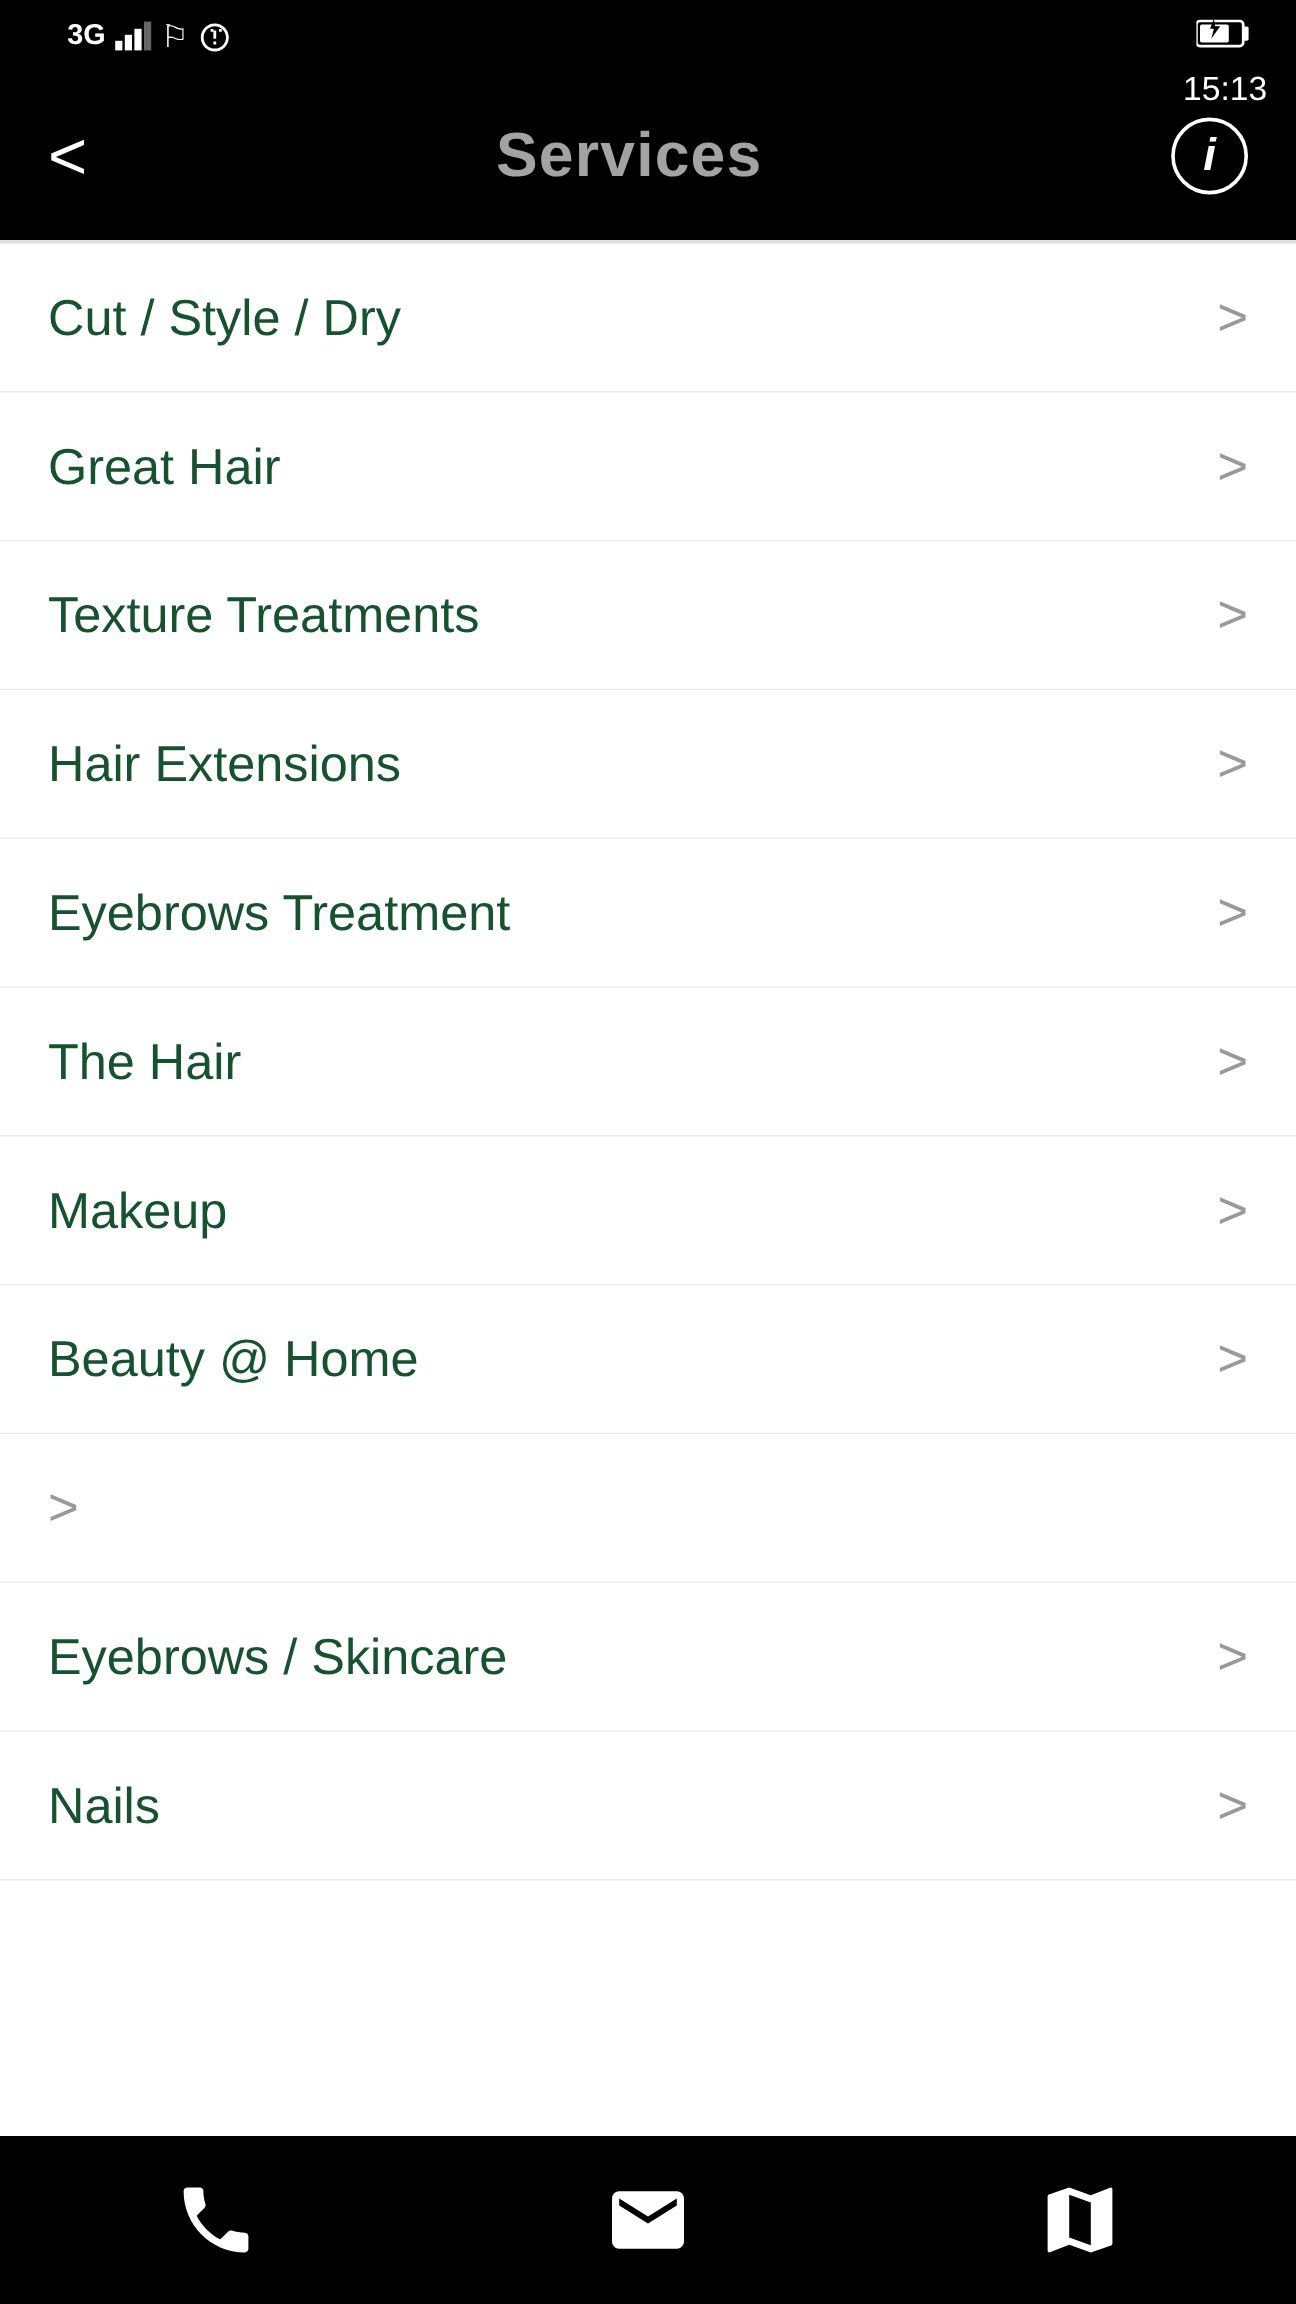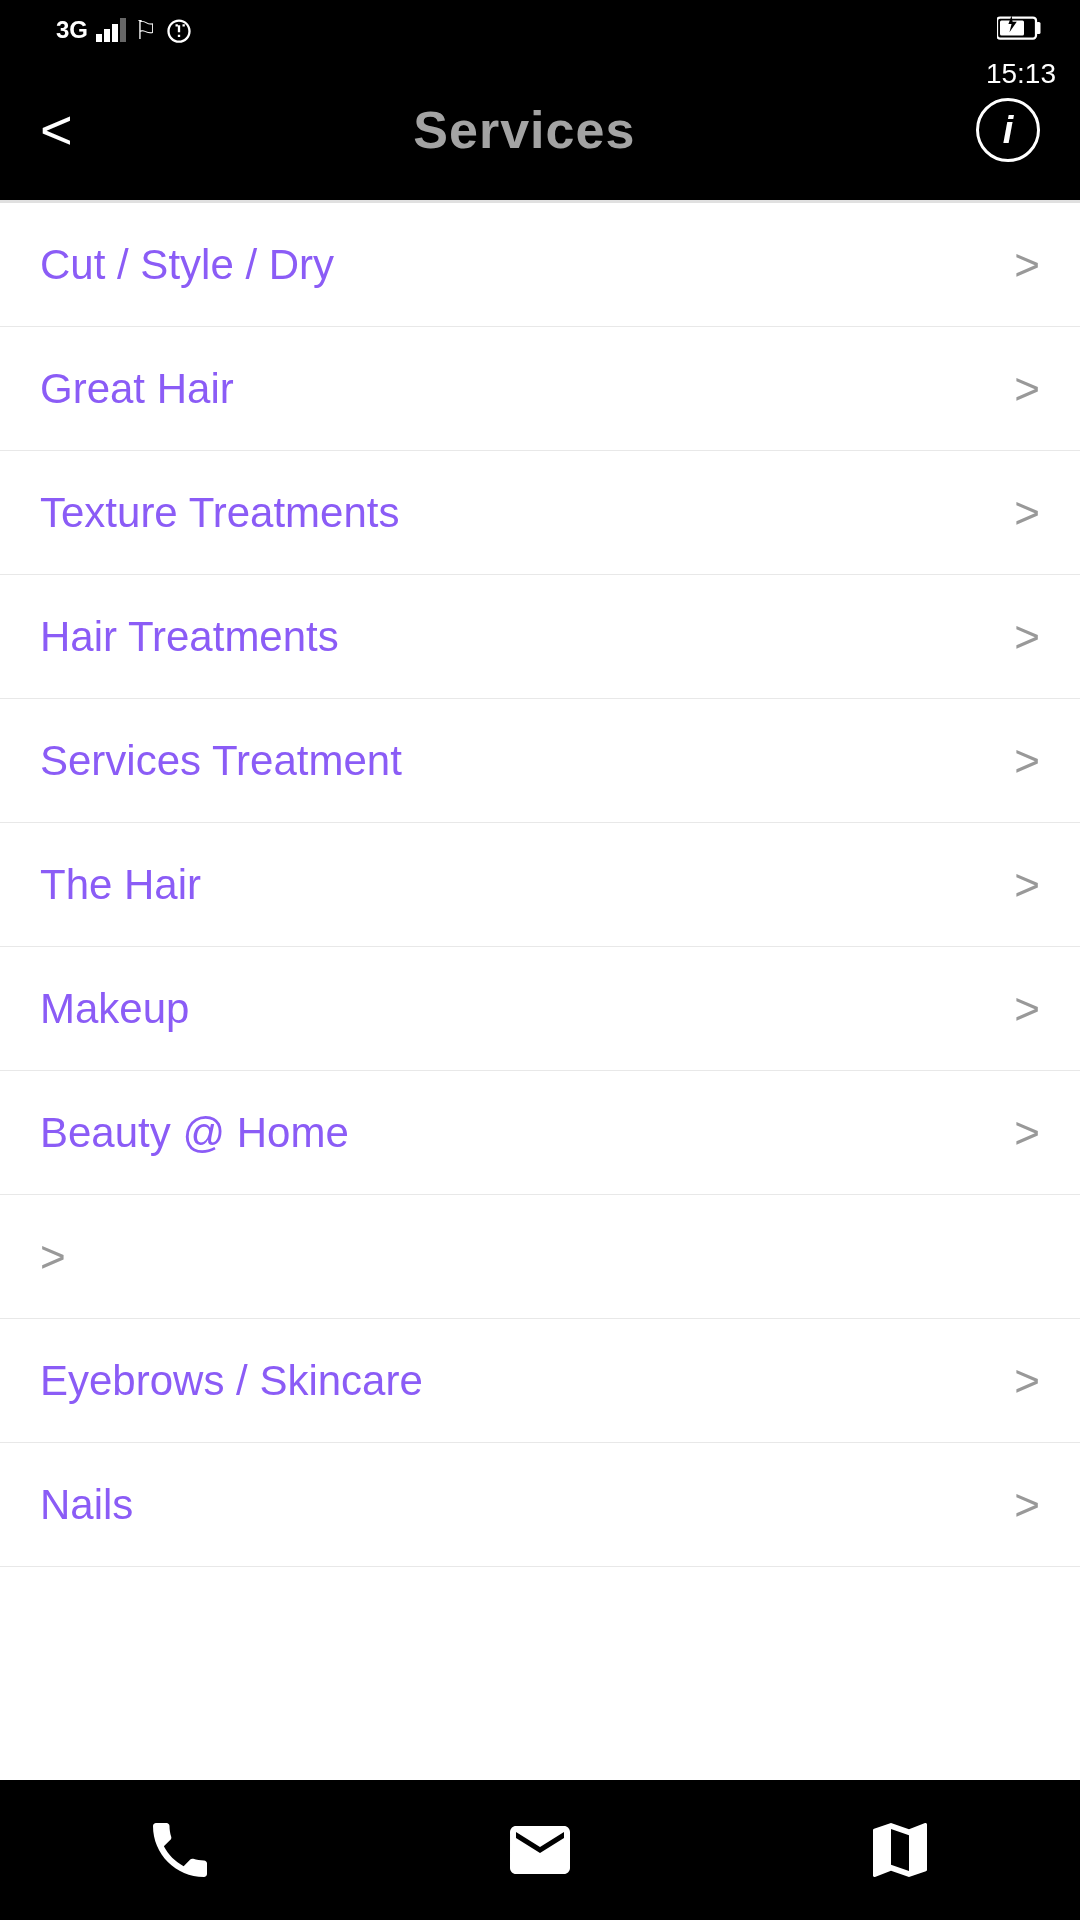--- a/index.html
+++ b/index.html
@@ -114,21 +114,21 @@
       border-bottom: 1px solid #e8e8e8;
       cursor: pointer;
     }
 
     .menu-item:first-child {
       border-top: none;
     }
 
     .menu-item-label {
       font-size: 42px;
-      color: #8b5cf6;
+      color: #14532d;
       font-weight: 400;
     }
 
     .menu-item-chevron {
       font-size: 44px;
       color: #999999;
       font-weight: 200;
       line-height: 1;
     }
 
@@ -224,25 +224,25 @@
     </div>
     <div class="menu-item">
       <span class="menu-item-label">Great Hair</span>
       <span class="menu-item-chevron">&gt;</span>
     </div>
     <div class="menu-item">
       <span class="menu-item-label">Texture Treatments</span>
       <span class="menu-item-chevron">&gt;</span>
     </div>
     <div class="menu-item">
-      <span class="menu-item-label">Hair Treatments</span>
-      <span class="menu-item-chevron">&gt;</span>
-    </div>
-    <div class="menu-item">
-      <span class="menu-item-label">Services Treatment</span>
+      <span class="menu-item-label">Hair Extensions</span>
+      <span class="menu-item-chevron">&gt;</span>
+    </div>
+    <div class="menu-item">
+      <span class="menu-item-label">Eyebrows Treatment</span>
       <span class="menu-item-chevron">&gt;</span>
     </div>
     <div class="menu-item">
       <span class="menu-item-label">The Hair</span>
       <span class="menu-item-chevron">&gt;</span>
     </div>
     <div class="menu-item">
       <span class="menu-item-label">Makeup</span>
       <span class="menu-item-chevron">&gt;</span>
     </div>

